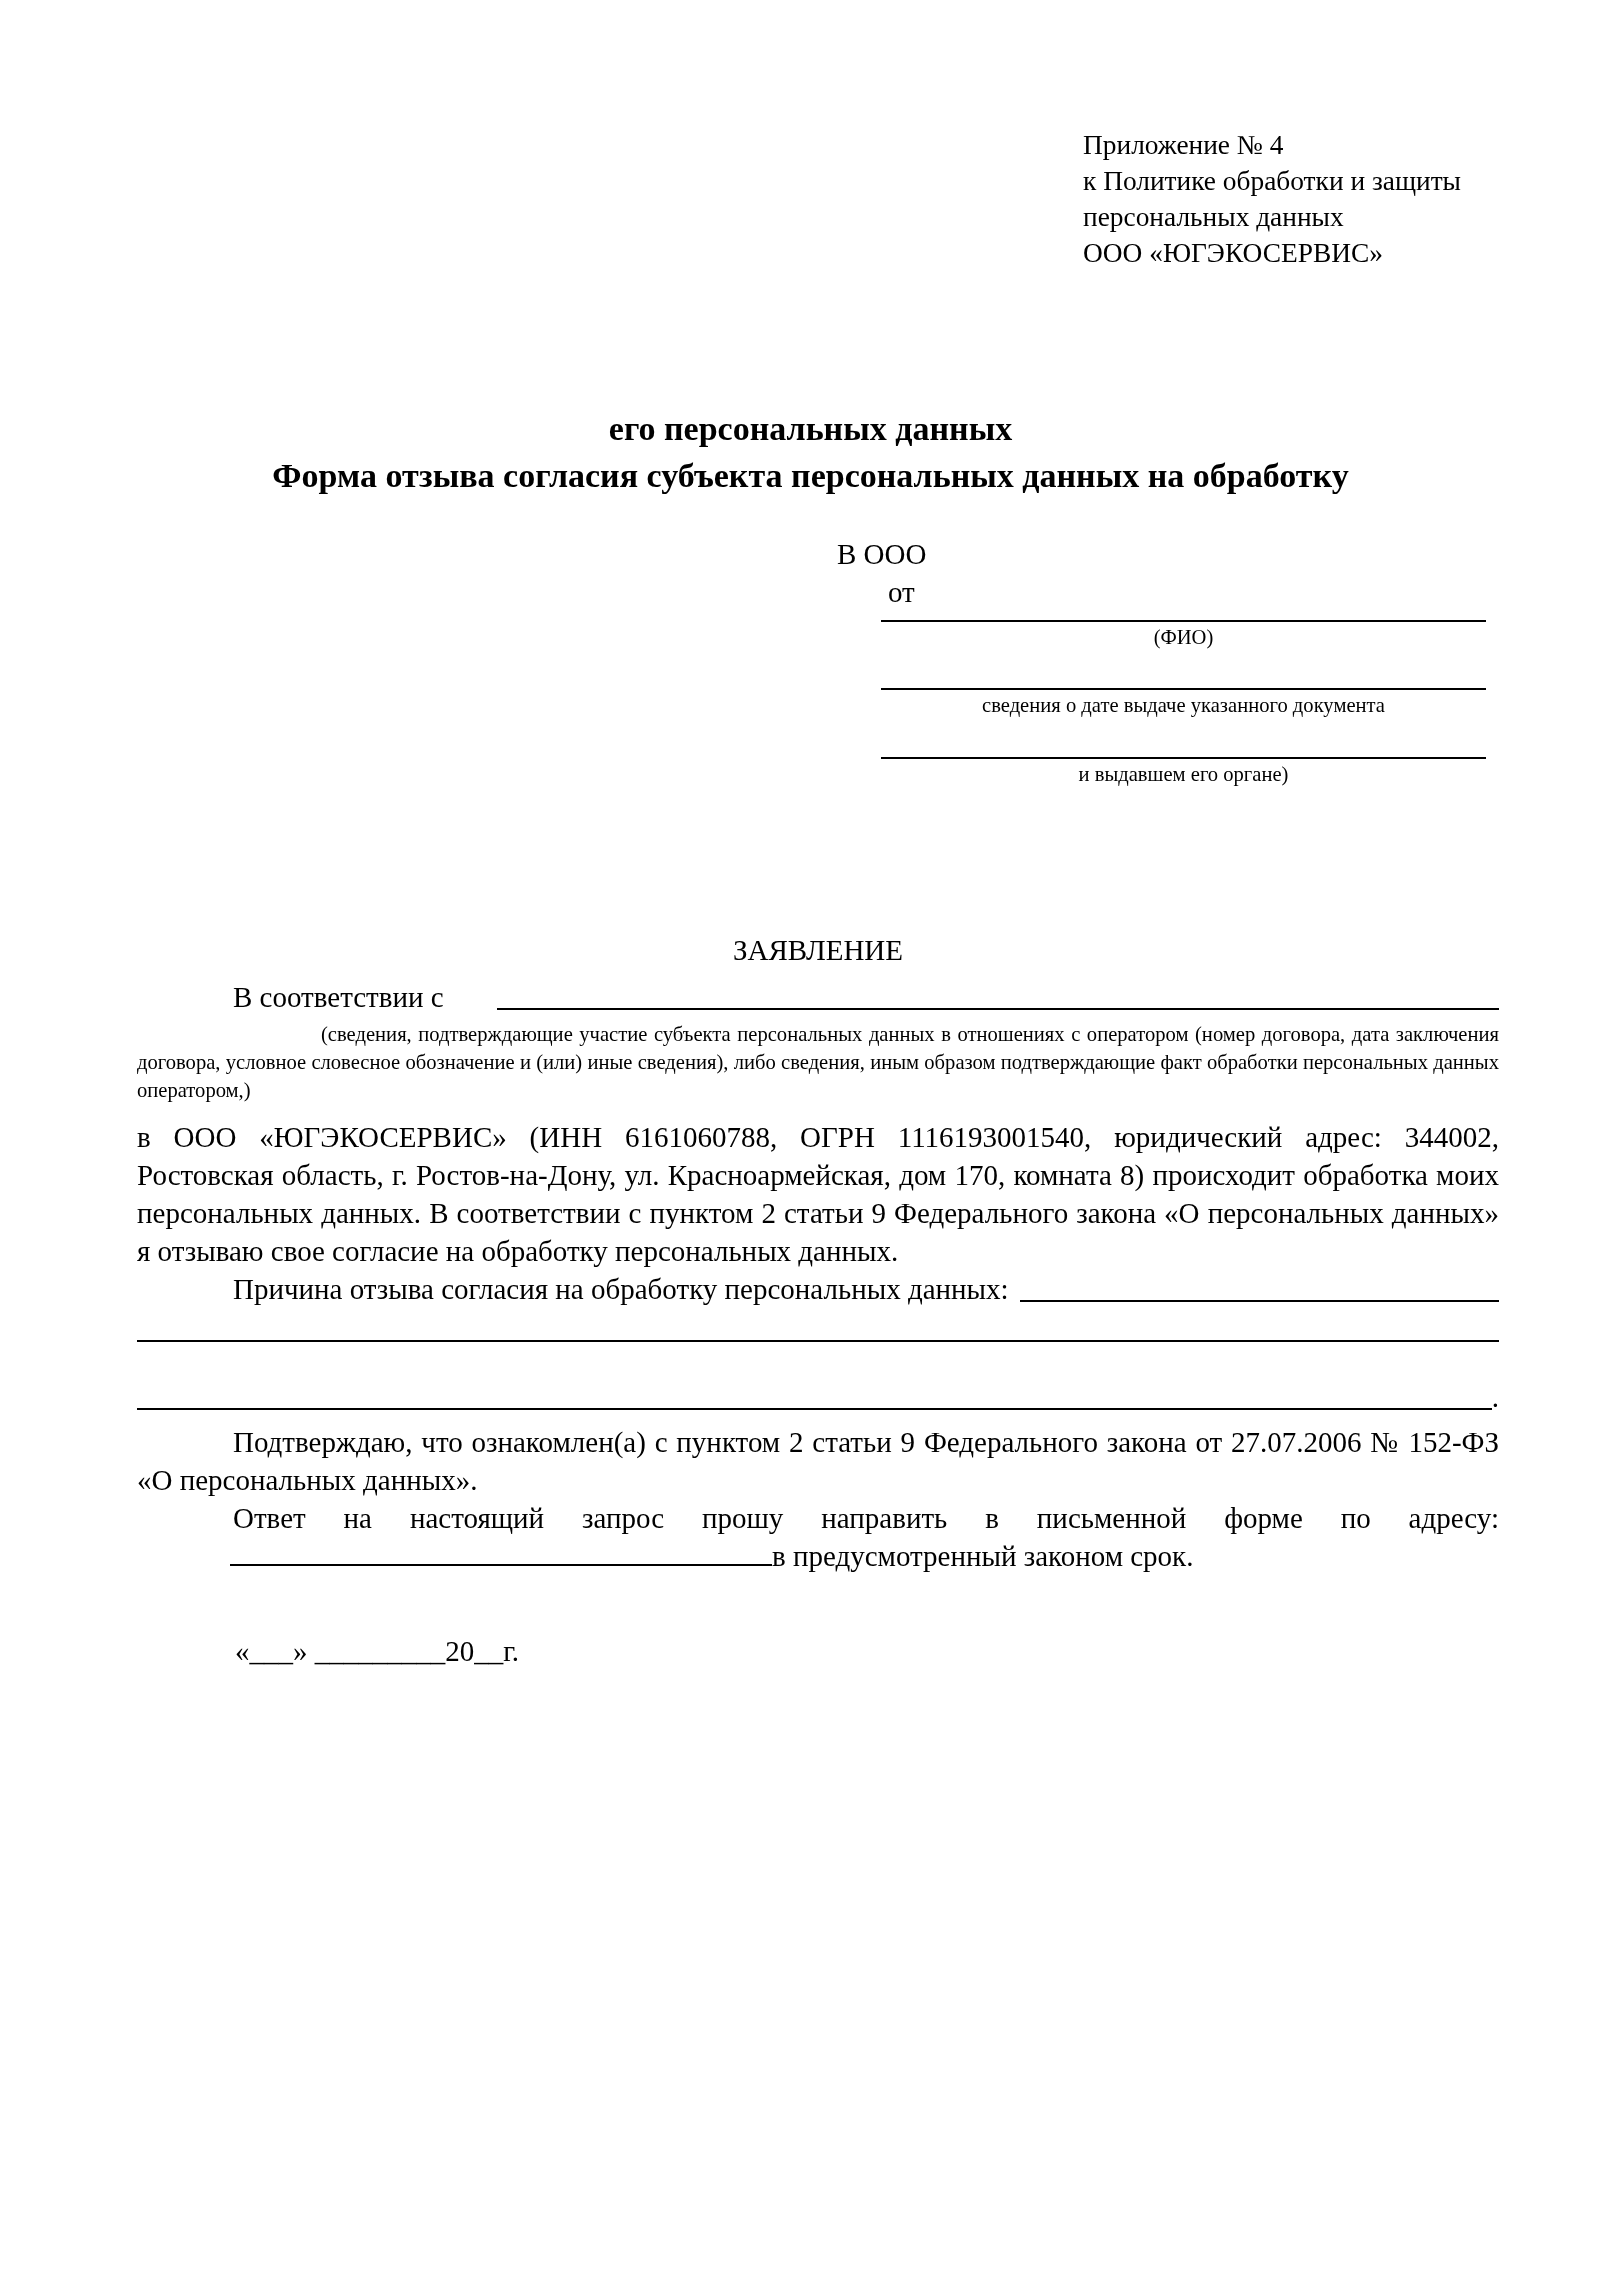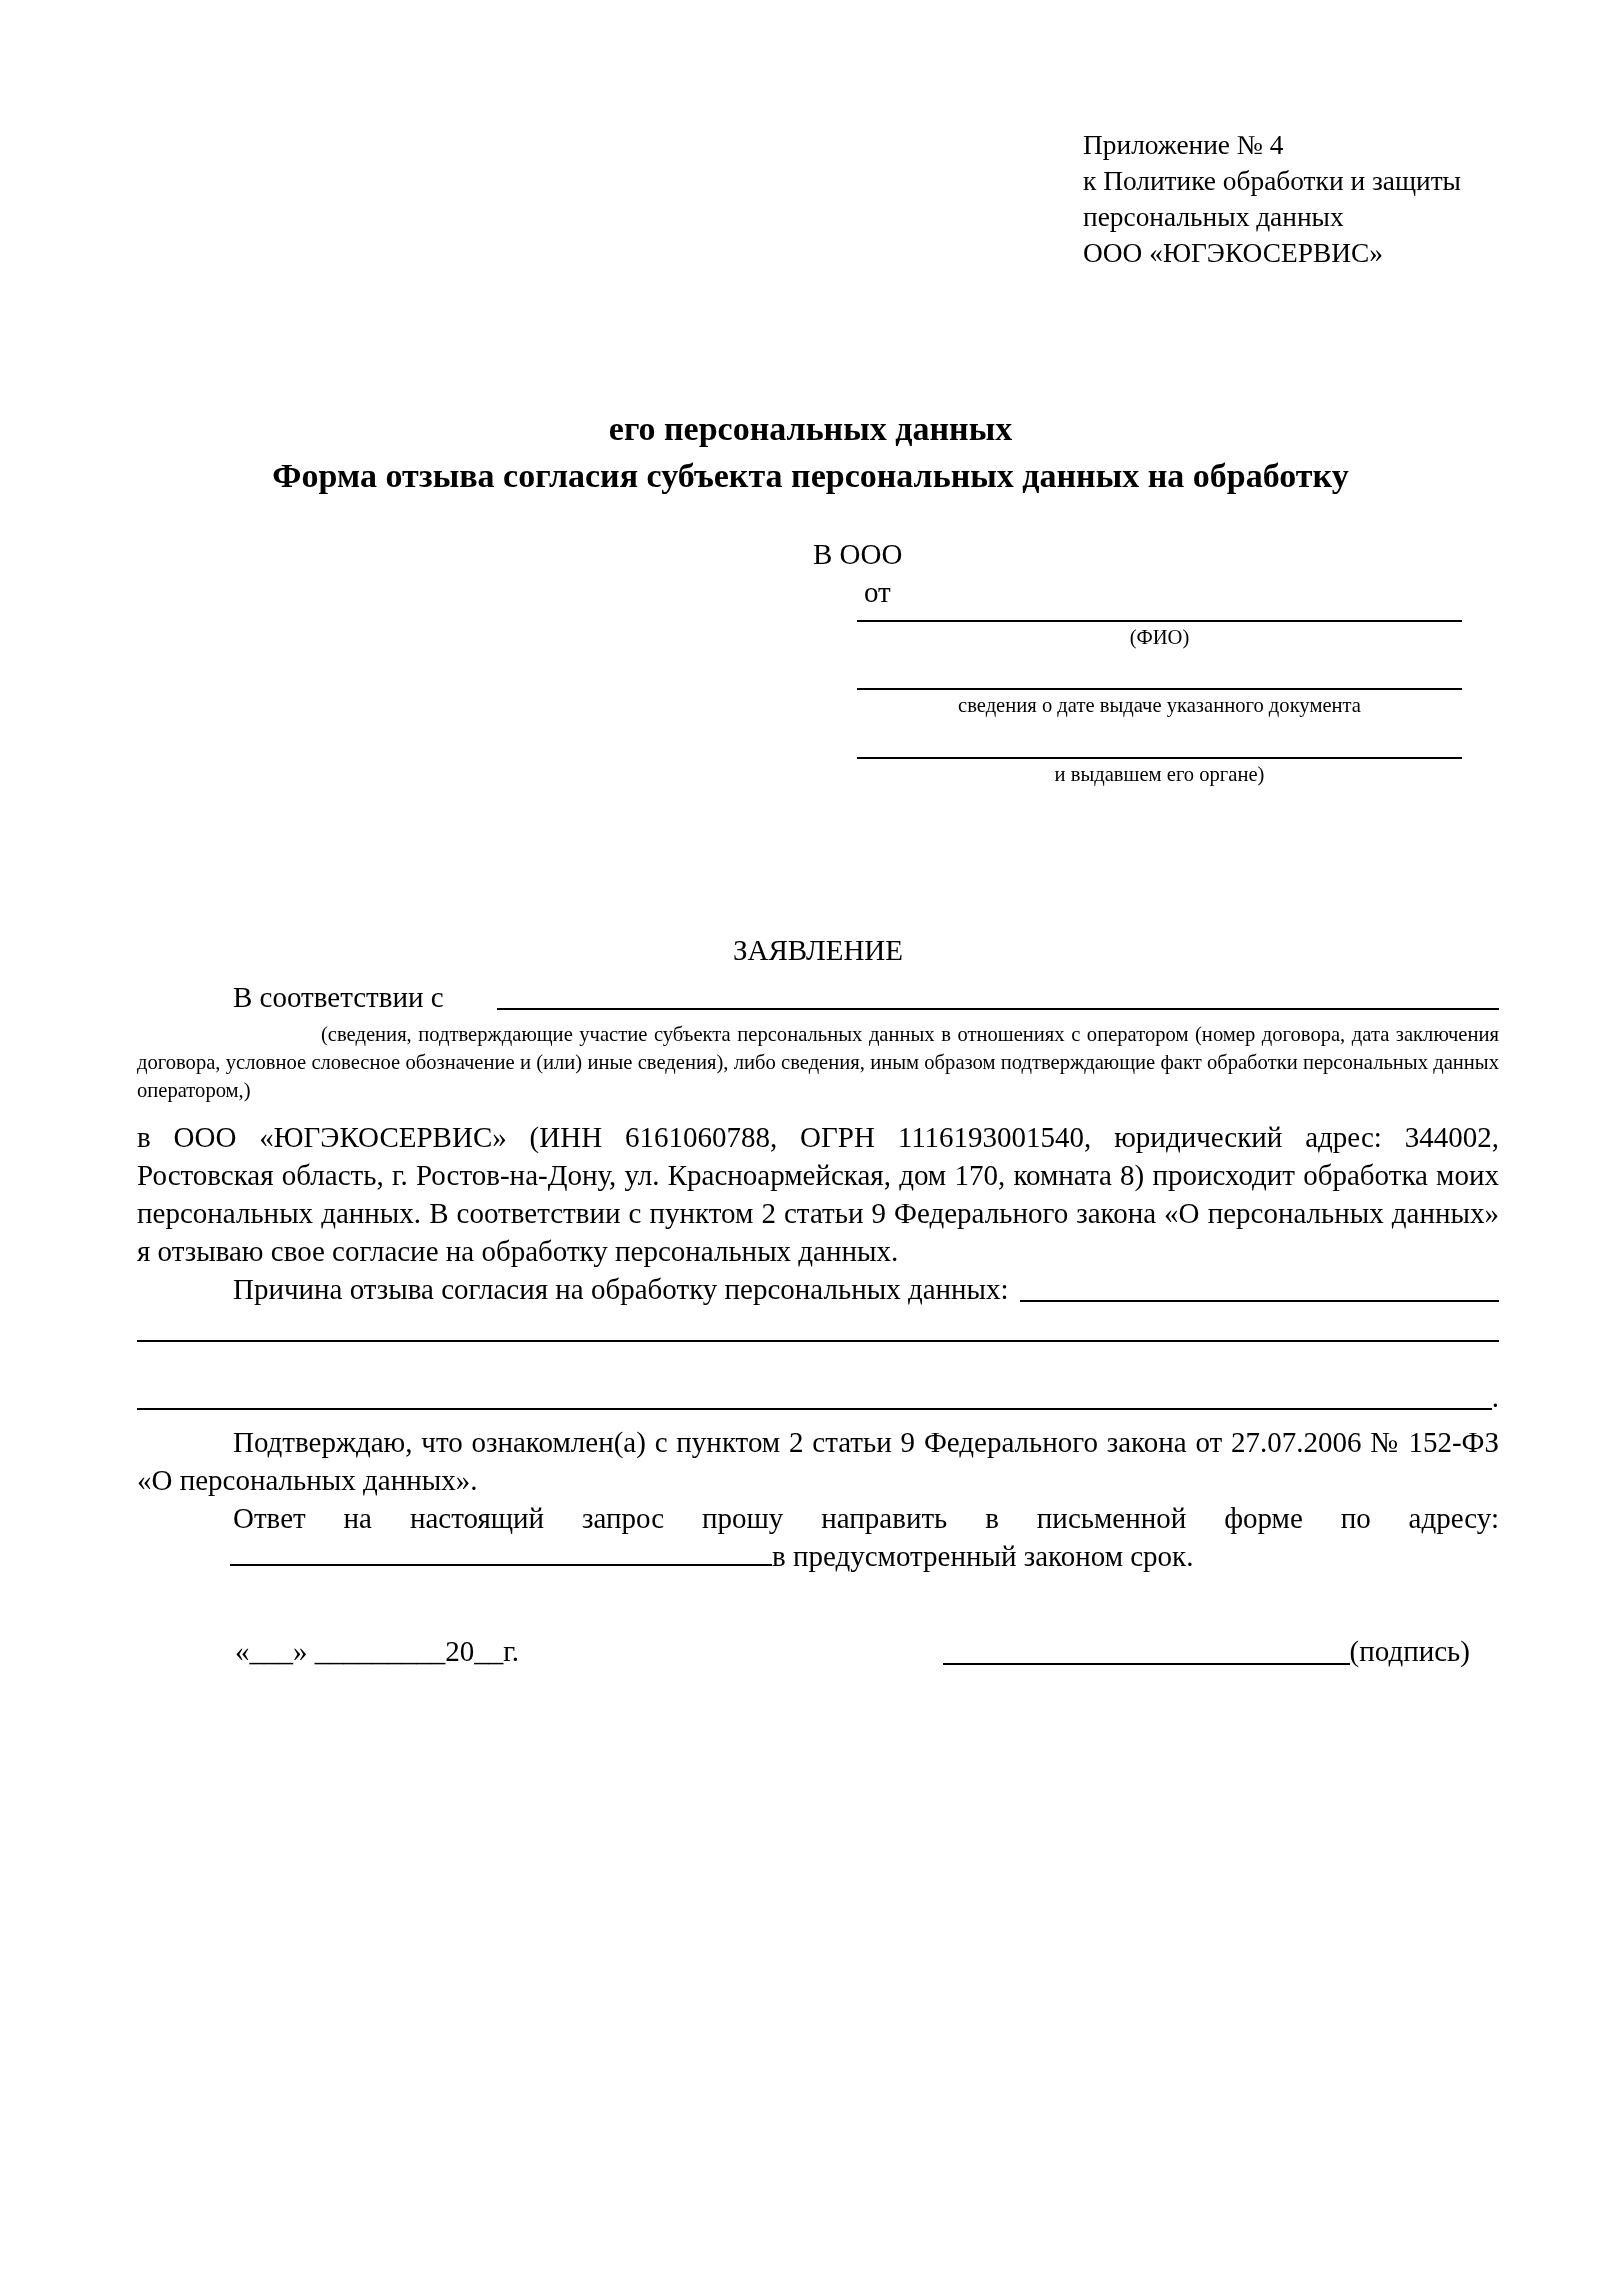--- a/index.html
+++ b/index.html
@@ -33,21 +33,21 @@
     top: 405px;
     width: 100%;
     text-align: center;
     font-weight: 700;
     font-size: 34px;
     line-height: 47px;
   }
   
   .addressee {
     position: absolute;
-    left: 813px;
+    left: 837px;
     top: 535px;
     width: 649px;
     font-size: 29px;
     line-height: 38px;
   }
   .addressee .indent {
     margin-left: 51px;
   }
   .blanks {
     margin-left: 44px;
@@ -229,20 +229,16 @@
     <p class="confirm">Подтверждаю, что ознакомлен(а) с пунктом 2 статьи 9 Федерального закона от 27.07.2006 № 152-ФЗ «О персональных данных».</p>
 
     <p class="reply">
       <span>Ответ на настоящий запрос прошу направить в письменной форме по адресу:</span>
       <span class="inline-blank"></span><span>в предусмотренный законом срок.</span>
     </p>
   </div>
 
   <div class="footer">
     <div class="date-line">«___» _________20__г.</div>
-    <div class="signature">
-      <span class="sig-line"></span>
-      <span>(подпись)</span>
-    </div>
   </div>
 
 </div>
 
 
 </body></html>

